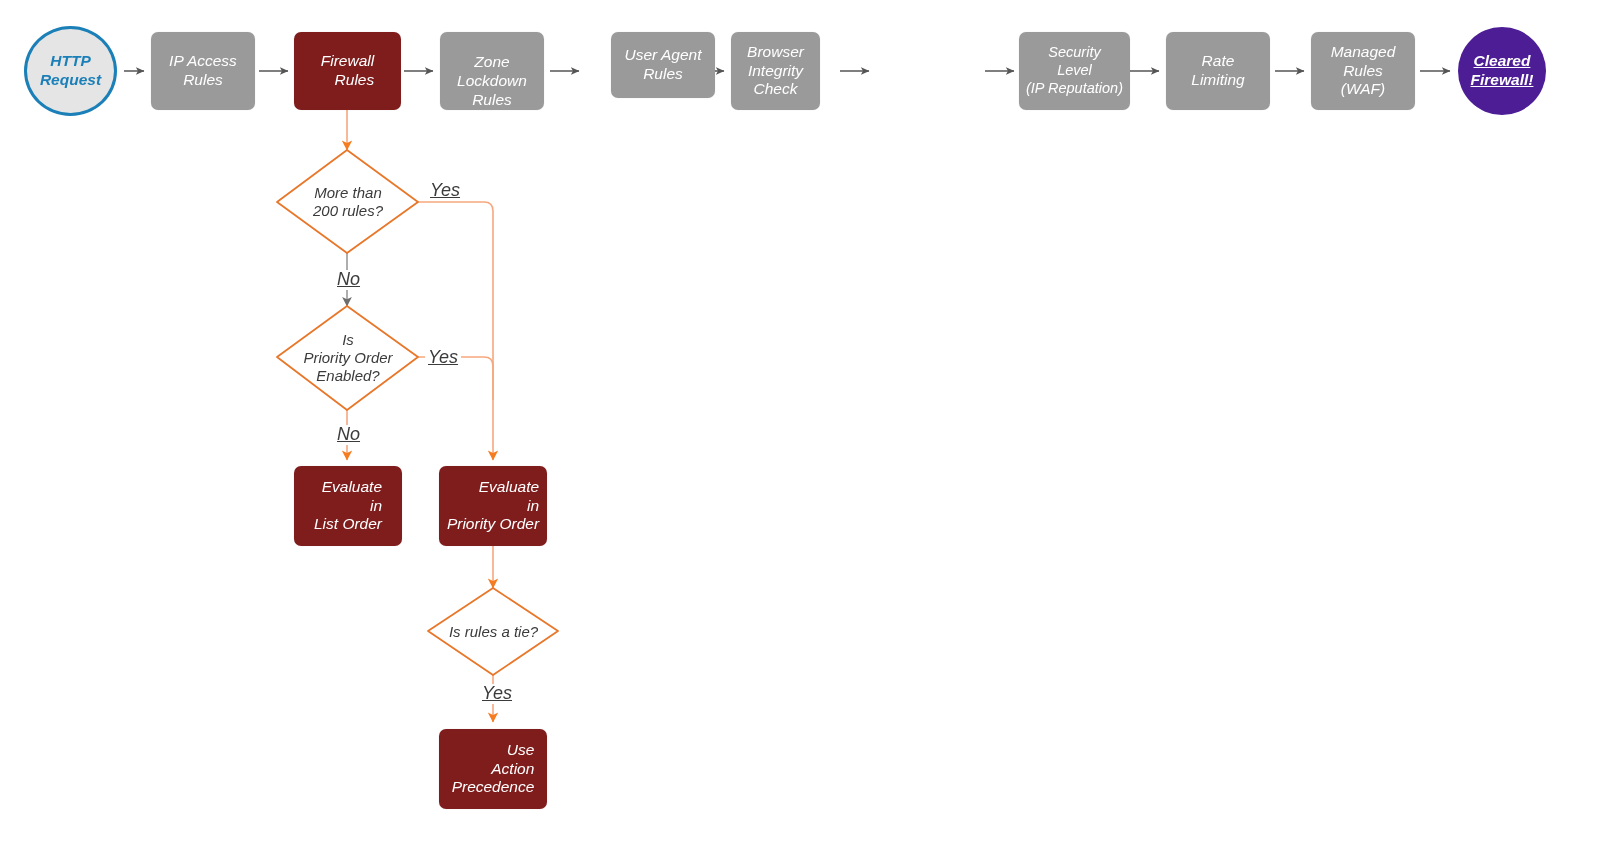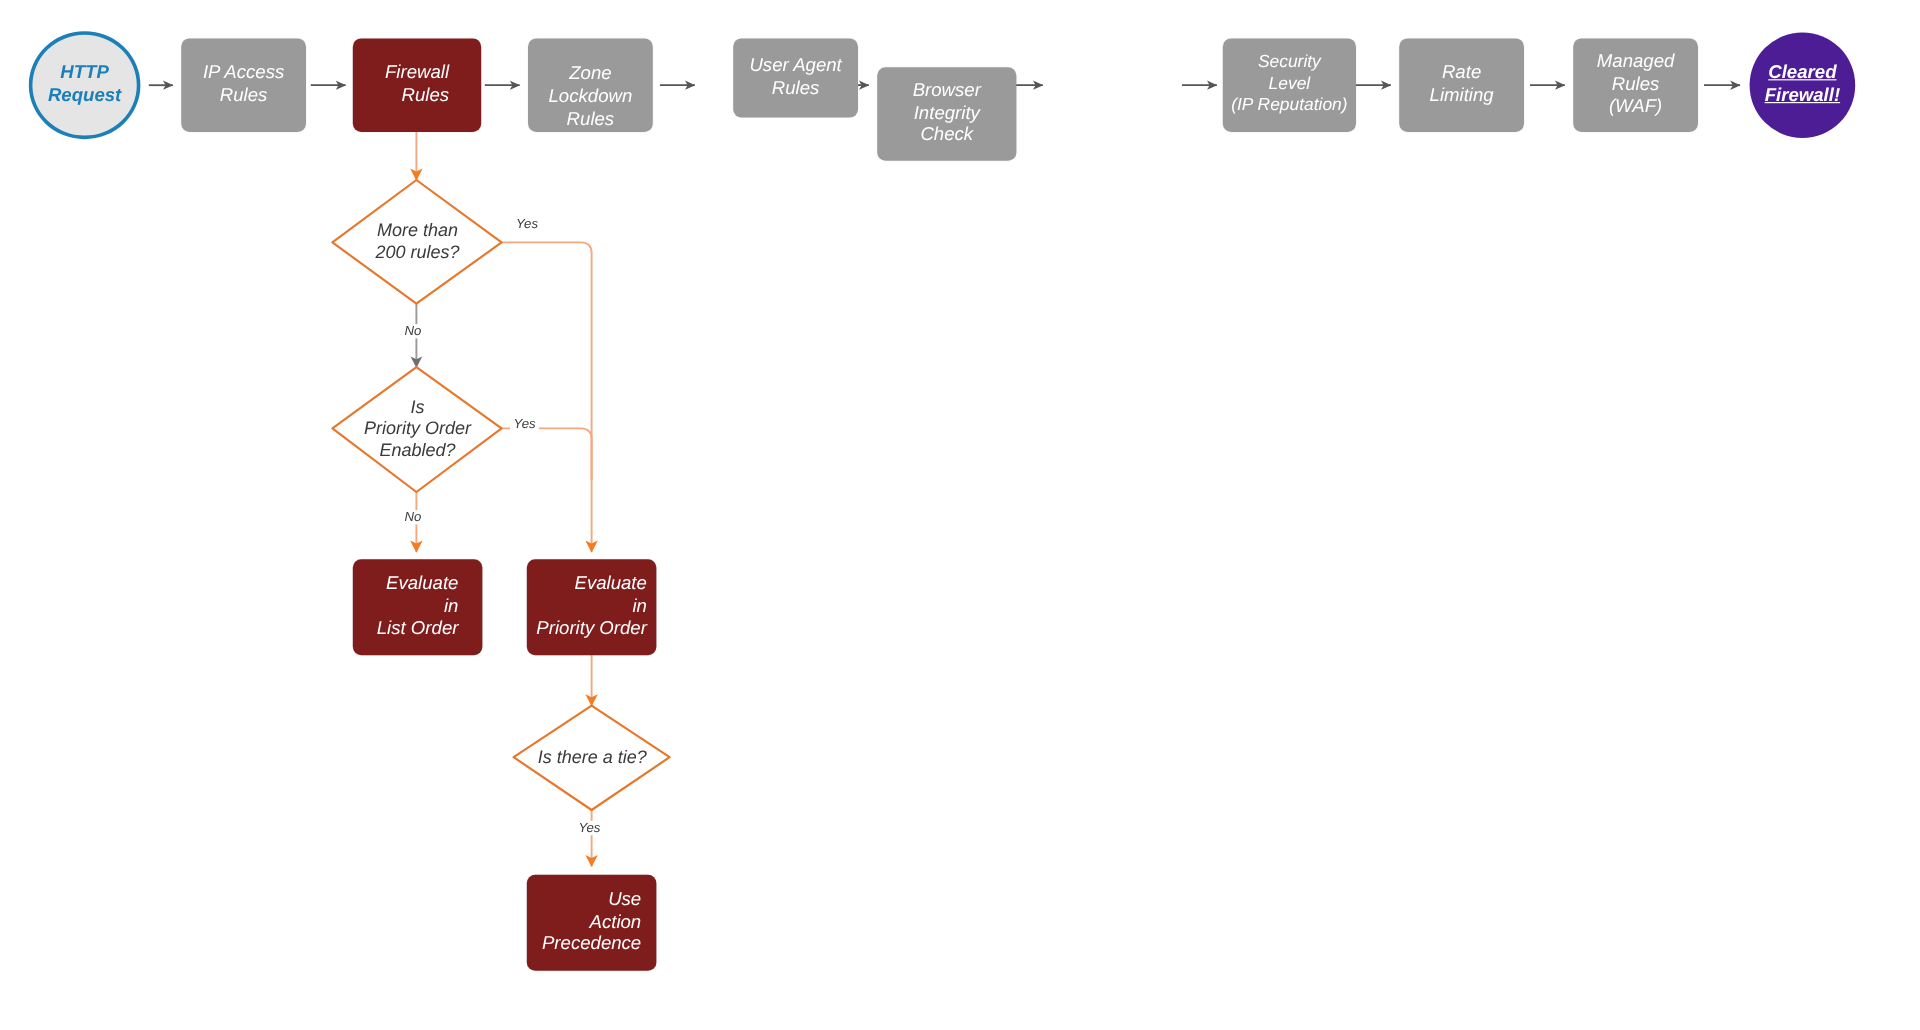--- a/index.html
+++ b/index.html
@@ -39,27 +39,28 @@
   .diamond{
     color:#3b3b3b;
     font-size:15px;
     font-style:normal;
   }
   .diamond .lbl{position:relative;z-index:2;font-style:italic;}
 
   
   .edge-label{
     position:absolute;
-    font-size:11px;
+    font-size:18px;
     font-style:italic;
     color:#3b3b3b;
     background:#ffffff;
     padding:0 3px;
     white-space:nowrap;
     line-height:1.1;
+    text-decoration:underline;
   }
 </style>
 </head>
 <body>
 
 <div id="canvas">
 
   <svg class="layer" viewBox="0 0 1600 858">
     <defs>
       <marker id="ah-gray" markerWidth="9" markerHeight="9" refX="8.2" refY="4.5" orient="auto" markerUnits="userSpaceOnUse">
@@ -120,21 +121,21 @@
   </div>
 
   <div class="node proc" style="left:440px;top:32px;width:104px;height:78px;align-items:flex-end;">
     <span class="lbl">Zone<br>Lockdown<br>Rules</span>
   </div>
 
   <div class="node proc" style="left:572px;top:32px;width:104px;height:66px;margin-left:39px;">
     <span class="lbl">User Agent<br>Rules</span>
   </div>
 
-  <div class="node proc" style="left:731px;top:32px;width:116px;height:78px;margin-top:24px;">
+  <div class="node proc" style="left:731px;top:32px;width:89px;height:78px;">
     <span class="lbl">Browser<br>Integrity<br>Check</span>
   </div>
 
 
   <div class="node proc" style="left:1166px;top:32px;width:104px;height:78px;">
     <span class="lbl">Rate<br>Limiting</span>
   </div>
 
   <div class="node proc" style="left:1019px;top:32px;width:111px;height:78px;font-size:14.5px;">
     <span class="lbl">Security<br>Level<br>(IP Reputation)</span>
@@ -150,21 +151,21 @@
 
   <div class="node diamond" style="left:277px;top:150px;width:142px;height:104px;">
     <span class="lbl">More than<br>200 rules?</span>
   </div>
 
   <div class="node diamond" style="left:277px;top:306px;width:142px;height:104px;">
     <span class="lbl">Is<br>Priority Order<br>Enabled?</span>
   </div>
 
   <div class="node diamond" style="left:428px;top:588px;width:131px;height:88px;">
-    <span class="lbl">Is there a tie?</span>
+    <span class="lbl">Is rules a tie?</span>
   </div>
 
   <div class="node proc accent" style="left:294px;top:466px;width:108px;height:80px;">
     <span class="lbl">Evaluate<br>in<br>List Order</span>
   </div>
 
   <div class="node proc accent" style="left:439px;top:466px;width:108px;height:80px;">
     <span class="lbl">Evaluate<br>in<br>Priority Order</span>
   </div>
 

